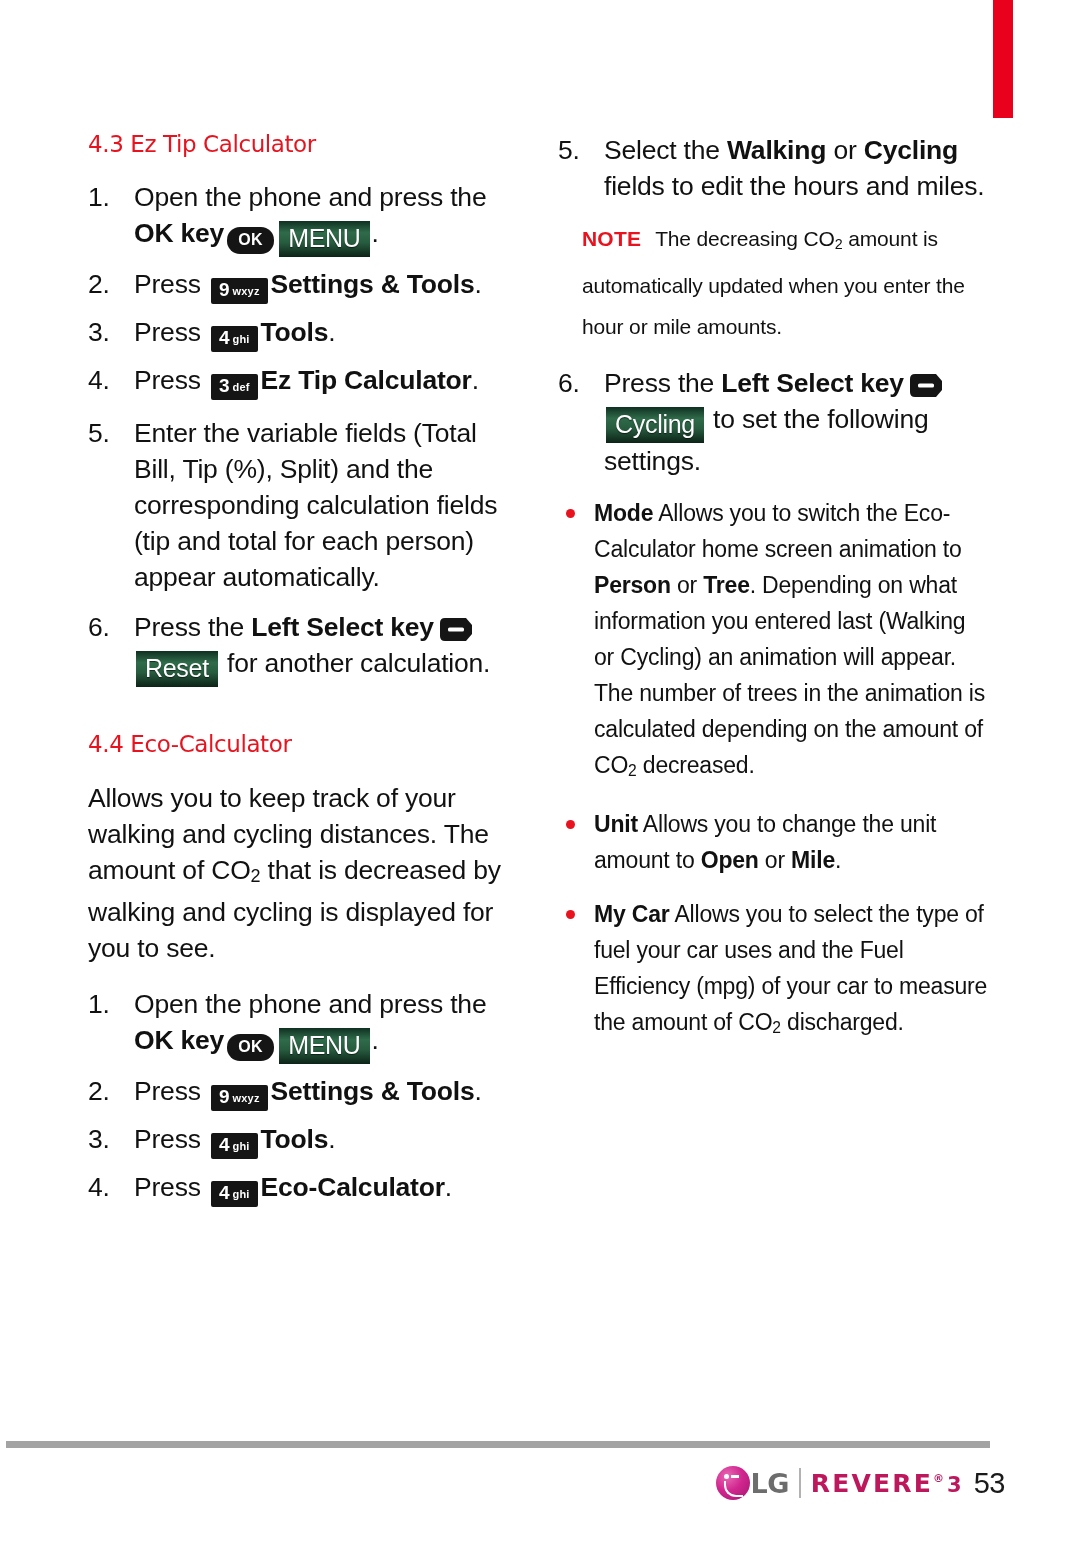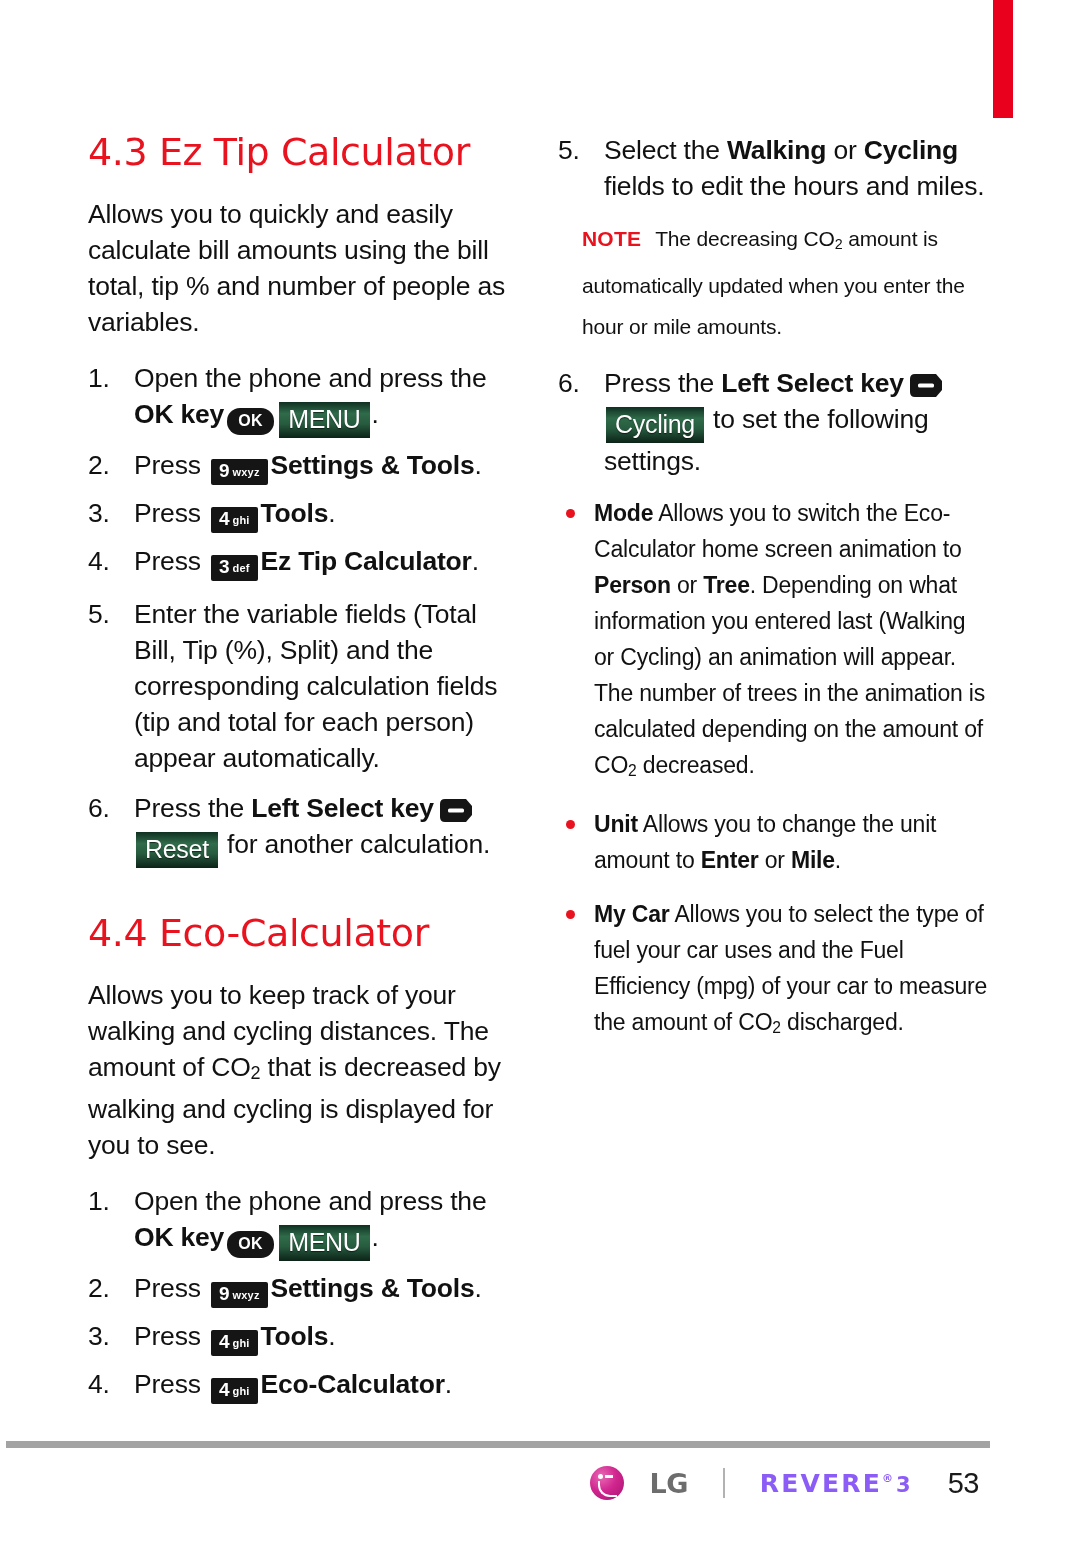--- a/index.html
+++ b/index.html
@@ -39,21 +39,21 @@
     top: 132px;
     width: 430px;
   }
   .col-left  { left: 88px; }
   .col-right { left: 558px; }
 
   
   h2.section-head {
     font-family: "DejaVu Sans", sans-serif;
     color: #e8131e;
-    font-size: 38px;
+    font-size: 23px;
     font-weight: 400;
     letter-spacing: -0.4px;
     margin: 0 0 22px 0;
     line-height: 1.1;
   }
   .section-gap { height: 36px; }
 
   
   p.body {
     font-size: 26.5px;
@@ -197,25 +197,25 @@
   }
   .footer {
     position: absolute;
     left: 0;
     top: 1466px;
     width: 1080px;
     height: 60px;
   }
   .footer-inner {
     position: absolute;
-    right: 101px;
+    right: 75px;
     top: 0;
     display: flex;
     align-items: center;
-    gap: 25px;
+    gap: 0;
   }
   .lg-logo {
     width: 34px;
     height: 34px;
     border-radius: 50%;
     background: radial-gradient(circle at 34% 30%, #e86ab5 0%, #d1268f 45%, #a5146e 100%);
     position: relative;
     flex: 0 0 auto;
   }
   .lg-logo .eye {
@@ -256,21 +256,21 @@
   .divider {
     width: 2px;
     height: 30px;
     background: #b2b2b2;
     margin: 0 10px;
   }
   .revere-word {
     font-family: "DejaVu Sans", sans-serif;
     font-size: 25px;
     font-weight: 700;
-    color: #8b5cf6;
+    color: #be185d;
     letter-spacing: 2.2px;
   }
   .revere-word .reg {
     font-size: 11px;
     vertical-align: 10px;
     letter-spacing: 0;
   }
   .revere-word .three {
     font-size: 21px;
     letter-spacing: 0;
@@ -290,21 +290,20 @@
 <body>
 
 <div class="top-tab"></div>
 
 <div class="page">
 
   <div class="col col-left">
 
     <h2 class="section-head">4.3 Ez Tip Calculator</h2>
 
-    <p class="body">Allows you to quickly and easily calculate bill amounts using the bill total, tip % and number of people as variables.</p>
 
     <ol class="steps">
 
       <li>
         <span class="num">1.</span><span>Open the phone and press the </span><b>OK key</b><span class="keycap ok">OK</span><span class="softkey">MENU</span><span>.</span>
       </li>
 
       <li>
         <span class="num">2.</span><span>Press </span><span class="keycap"><span class="digit">9</span><span class="letters">wxyz</span></span><b>Settings &amp; Tools</b><span>.</span>
       </li>
@@ -381,21 +380,21 @@
     </ol>
 
     <ul class="bullets" style="margin-top:16px;">
 
       <li>
         <span class="dot"></span><b>Mode</b><span> Allows you to switch the Eco-Calculator home screen animation to </span><b>Person</b><span> or </span><b>Tree</b><span>. Depending on what information you entered last (Walking or Cycling) an animation will appear. The number of trees in the animation is calculated depending on the amount of CO</span><sub>2</sub><span> decreased.</span>
       </li>
 
 
       <li>
-        <span class="dot"></span><b>Unit</b><span> Allows you to change the unit amount to </span><b>Enter</b><span> or </span><b>Mile</b><span>.</span>
+        <span class="dot"></span><b>Unit</b><span> Allows you to change the unit amount to </span><b>Open</b><span> or </span><b>Mile</b><span>.</span>
       </li>
 
       <li>
         <span class="dot"></span><b>My Car</b><span> Allows you to select the type of fuel your car uses and the Fuel Efficiency (mpg) of your car to measure the amount of CO</span><sub>2</sub><span> discharged.</span>
       </li>
 
     </ul>
   </div>
 
   <div class="footer-rule"></div>

